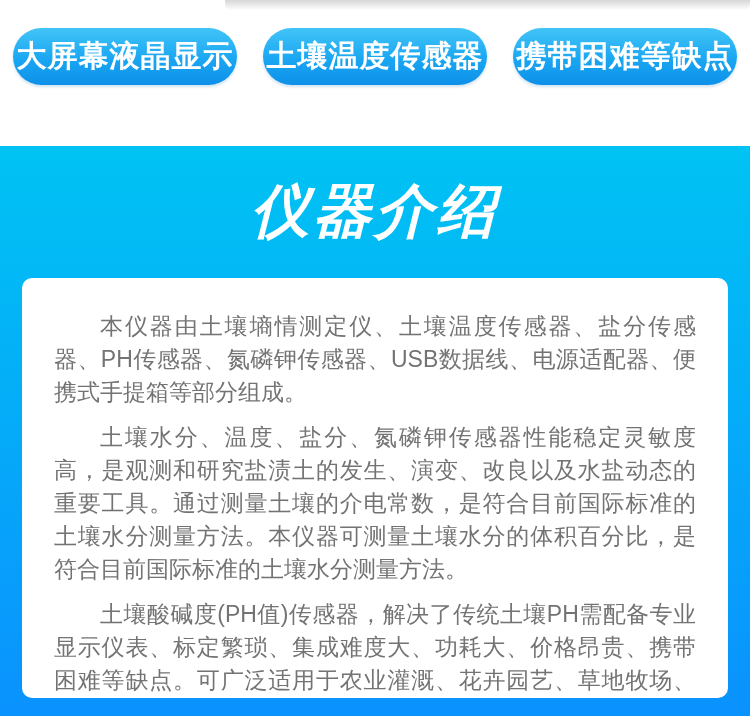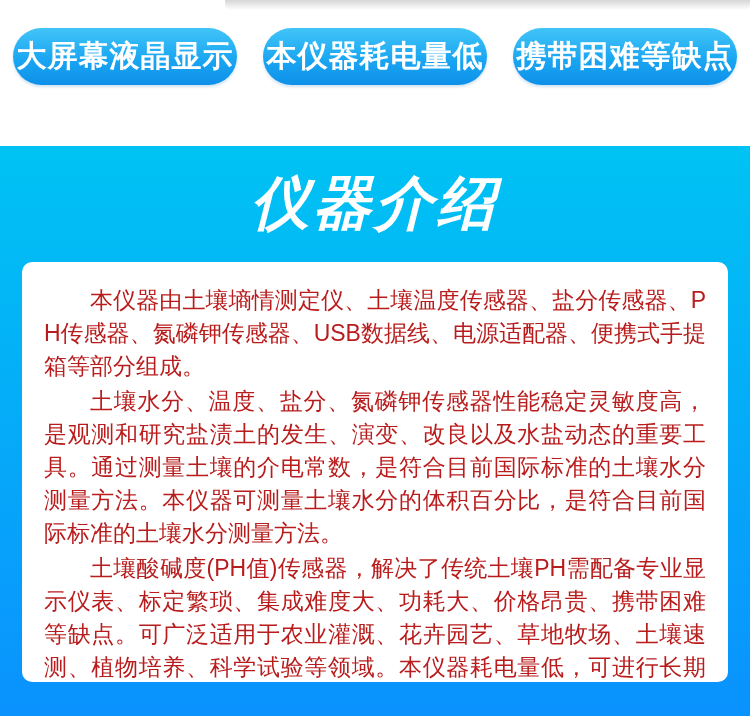--- a/index.html
+++ b/index.html
@@ -64,60 +64,60 @@
   
   .main {
     position: absolute;
     top: 146px;
     left: 0;
     width: 750px;
     height: 570px;
     background: linear-gradient(180deg, #00c3f3 0%, #0a92fe 100%);
   }
   .section-title {
-    height: 116px;
+    height: 132px;
     display: flex;
     align-items: center;
     justify-content: center;
     color: #ffffff;
     font-size: 58px;
     font-weight: bold;
     font-style: italic;
     letter-spacing: 4px;
   }
   .card {
     box-sizing: border-box;
     margin: 0 22px;
     width: 706px;
     height: 420px;
     background: #ffffff;
     border-radius: 10px;
     padding: 20px 20px 18px 20px;
     overflow: hidden;
   }
   .card p {
-    margin: 2px;
+    margin: 12px;
     text-indent: 2em;
     font-size: 23px;
     line-height: 33px;
-    color: #b91c1c;
+    color: #737373;
     text-align: justify;
     word-break: break-all;
   }
 </style>
 </head>
 <body>
 
 <div class="page">
 
   <div class="top-strip">
     <div class="top-shadow"></div>
     <div class="pills">
       <div class="pill">大屏幕液晶显示</div>
-      <div class="pill">本仪器耗电量低</div>
+      <div class="pill">土壤温度传感器</div>
       <div class="pill">携带困难等缺点</div>
     </div>
   </div>
 
   <div class="main">
     <div class="section-title">仪器介绍</div>
     <div class="card">
       <p>本仪器由土壤墒情测定仪、土壤温度传感器、盐分传感器、PH传感器、氮磷钾传感器、USB数据线、电源适配器、便携式手提箱等部分组成。</p>
       <p>土壤水分、温度、盐分、氮磷钾传感器性能稳定灵敏度高，是观测和研究盐渍土的发生、演变、改良以及水盐动态的重要工具。通过测量土壤的介电常数，是符合目前国际标准的土壤水分测量方法。本仪器可测量土壤水分的体积百分比，是符合目前国际标准的土壤水分测量方法。</p>
       <p>土壤酸碱度(PH值)传感器，解决了传统土壤PH需配备专业显示仪表、标定繁琐、集成难度大、功耗大、价格昂贵、携带困难等缺点。可广泛适用于农业灌溉、花卉园艺、草地牧场、土壤速测、植物培养、科学试验等领域。本仪器耗电量低，可进行长期不间断监测。</p>

